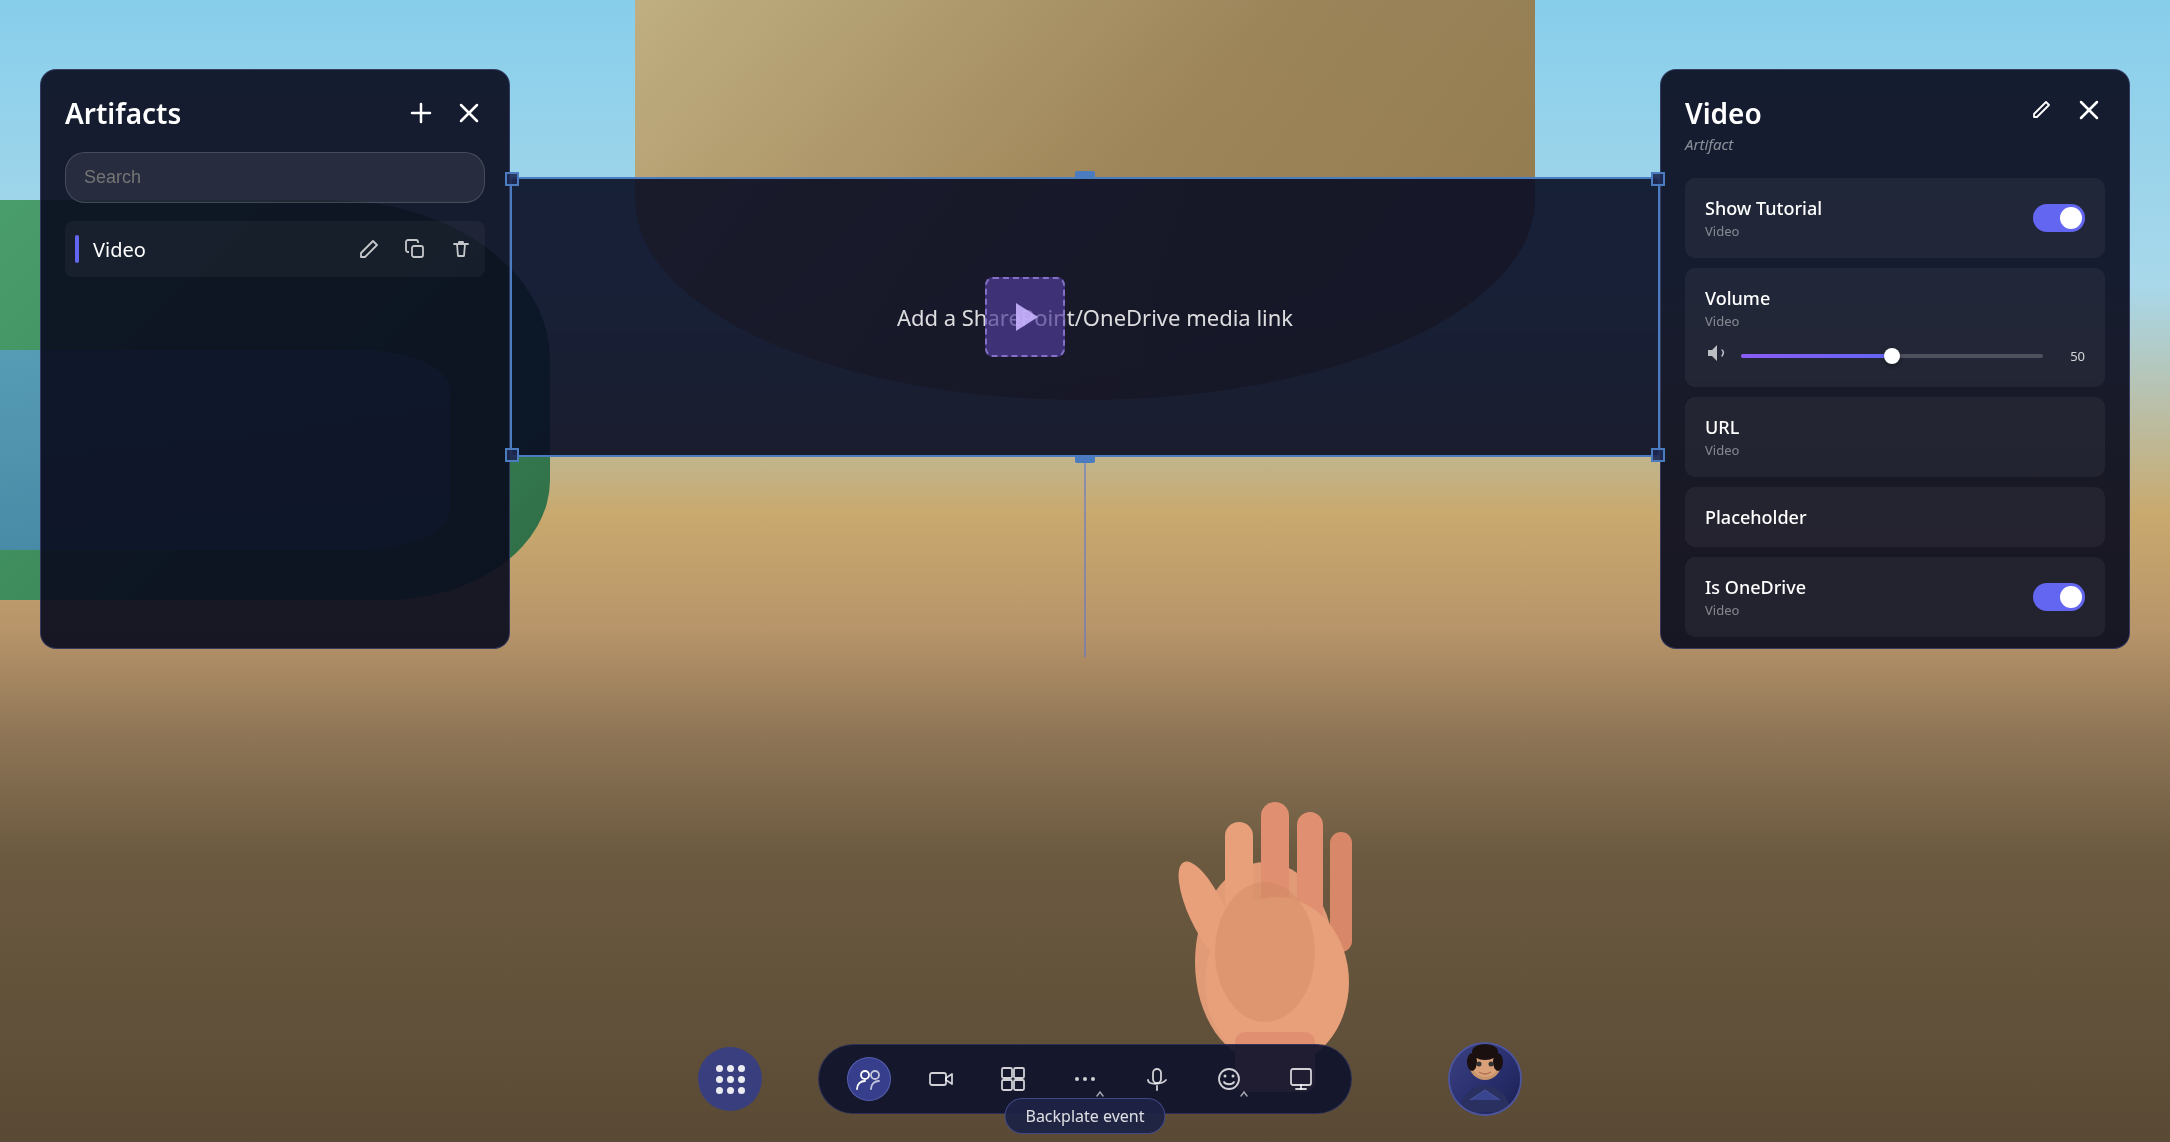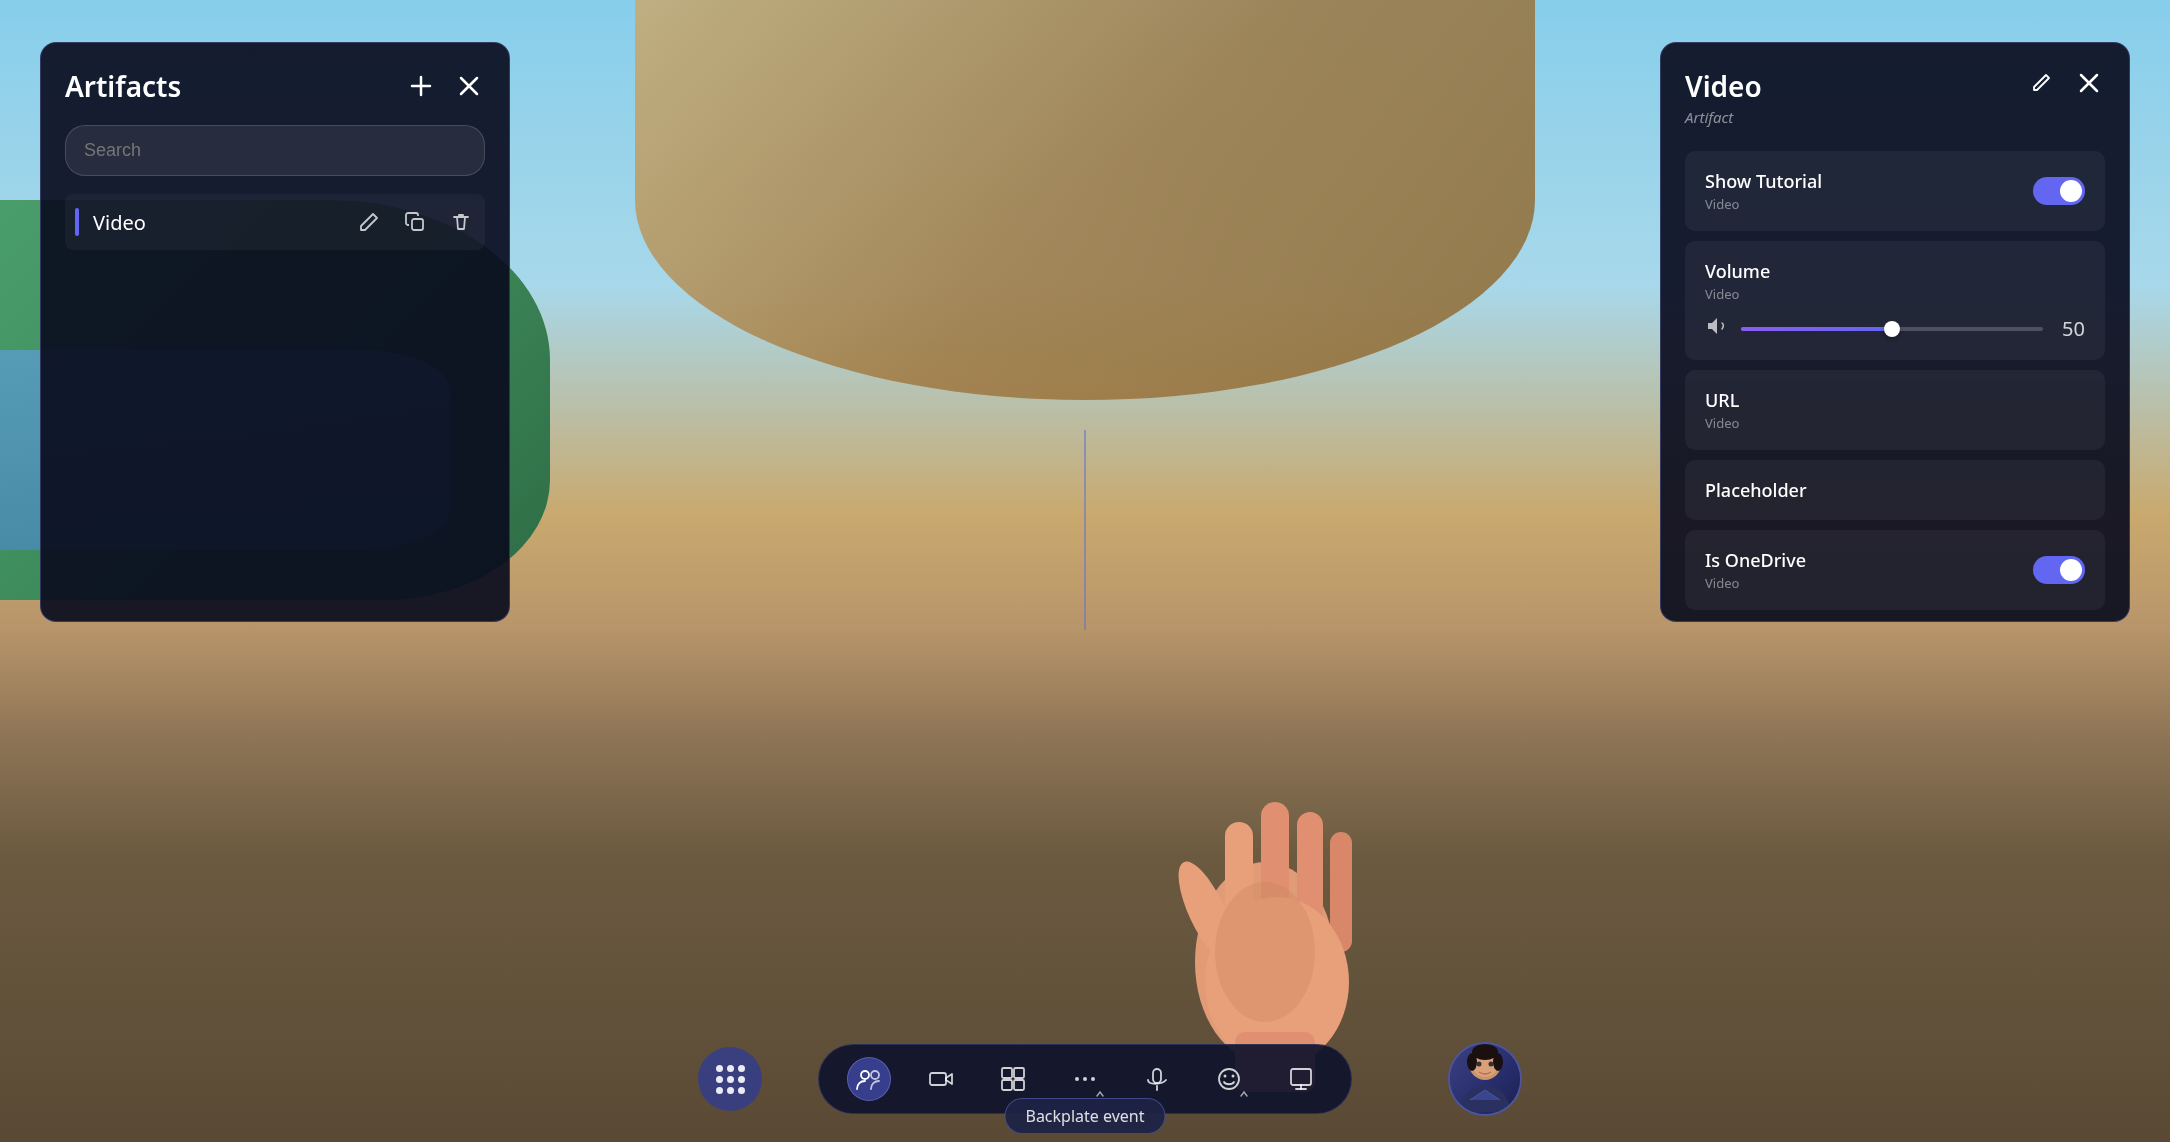--- a/index.html
+++ b/index.html
@@ -69,20 +69,21 @@
       height: 350px;
       background: linear-gradient(180deg, #87ceeb 0%, #b0d8f0 60%, #c8e8f8 100%);
       z-index: 0;
     }
 
     
     .panels {
       position: absolute;
       inset: 0;
       z-index: 10;
+      margin-top: 27px;
     }
 
     
     .artifacts-panel {
       position: absolute;
       top: 42px;
       left: 40px;
       width: 470px;
       height: 580px;
       background: rgba(10, 12, 30, 0.92);
@@ -411,21 +412,21 @@
       height: 16px;
       background: white;
       border-radius: 50%;
       top: 50%;
       left: 50%;
       transform: translate(-50%, -50%);
       box-shadow: 0 2px 4px rgba(0,0,0,0.3);
     }
 
     .volume-value {
-      font-size: 20px;
+      font-size: 13px;
       color: rgba(255,255,255,0.8);
       width: 28px;
       text-align: right;
       flex-shrink: 0;
     }
 
     
     .bottom-bar {
       position: absolute;
       bottom: 28px;
@@ -606,20 +607,30 @@
         </button>
         <button class="artifact-action-btn">
           <svg width="20" height="20" viewBox="0 0 20 20" fill="none">
             <path d="M3 5h14M8 5V3h4v2M6 5l1 12h6l1-12" stroke="rgba(255,255,255,0.75)" stroke-width="1.8" stroke-linecap="round" stroke-linejoin="round"></path>
           </svg>
         </button>
       </div>
     </div>
   </div>
 
+  <div class="video-canvas">
+    <div class="canvas-corner tl"></div>
+    <div class="canvas-corner tr"></div>
+    <div class="canvas-corner bl"></div>
+    <div class="canvas-corner br"></div>
+    <div class="video-placeholder-icon">
+      <div class="video-play-icon"></div>
+    </div>
+    <span class="video-placeholder-text">Add a SharePoint/OneDrive media link</span>
+  </div>
 
   <div class="canvas-stem"></div>
 
   <div class="hand-overlay">
     <svg viewBox="0 0 280 380" xmlns="http://www.w3.org/2000/svg">
 
       <ellipse cx="140" cy="250" rx="70" ry="100" fill="#e8a07a" opacity="0.95"></ellipse>
 
       <rect x="100" y="110" width="28" height="130" rx="14" fill="#e8a07a"></rect>
       <rect x="136" y="90" width="28" height="150" rx="14" fill="#e09070"></rect>

